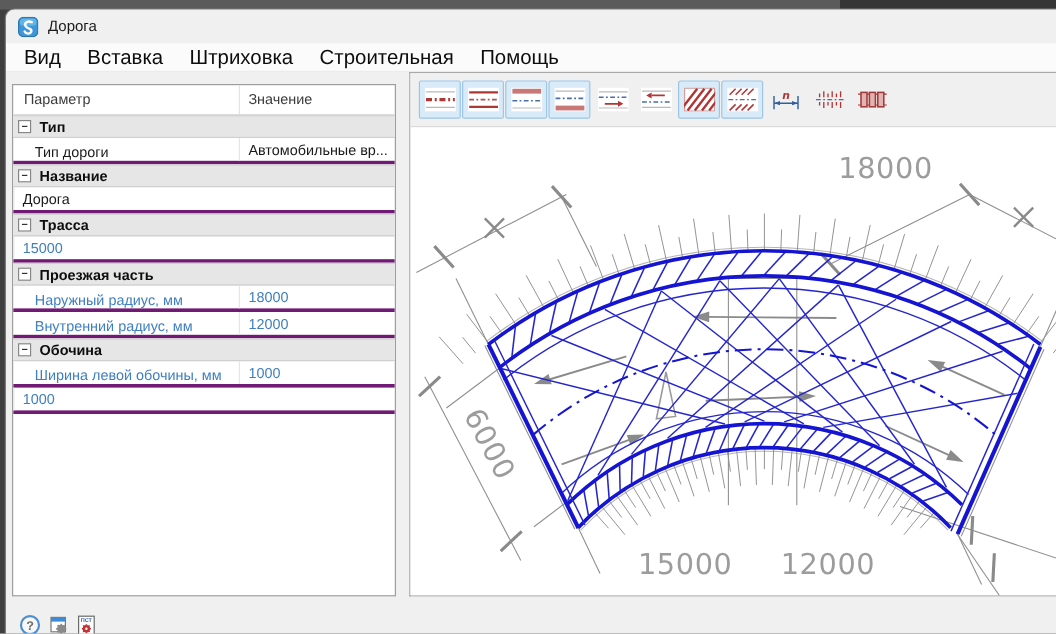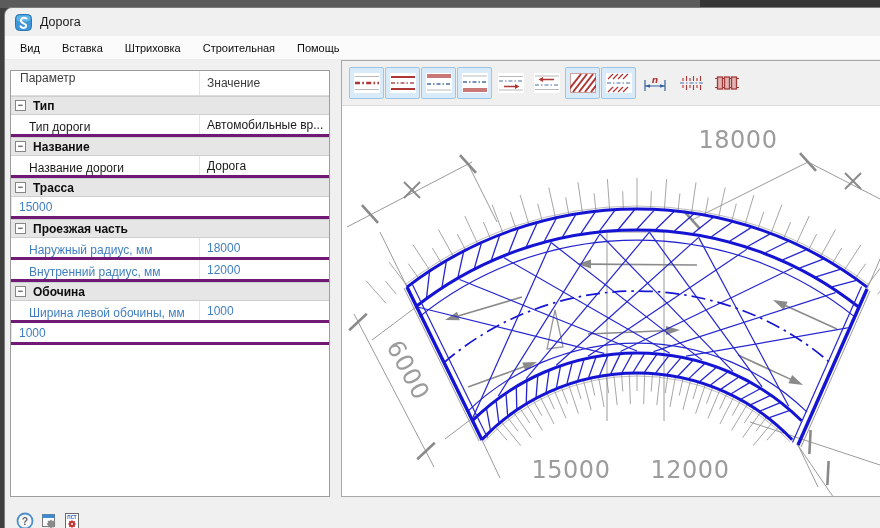--- a/index.html
+++ b/index.html
@@ -6,25 +6,25 @@
   body{width:880px;height:528px;position:relative;overflow:hidden;background:#3f3f3f;
        font-family:"Liberation Sans",sans-serif;-webkit-font-smoothing:antialiased}
   .backstrip-l{position:absolute;left:0;top:0;width:700px;height:8px;background:#5b5b5b}
   .backstrip-r{position:absolute;left:700px;top:0;width:180px;height:8px;background:#363636}
   .window{position:absolute;left:4px;top:7px;width:880px;height:530px;background:#f0f0f0;
           border:1px solid #7c7c7c;border-radius:8px 0 0 0;box-sizing:border-box;overflow:hidden}
   .titlebar{height:28px;display:flex;align-items:center;padding-left:10px}
   .apptitle{margin-left:8px;font-size:12.5px;color:#1a1a1a}
   .menubar{height:23px;background:#fbfbfb;display:flex;align-items:center;padding-left:4px;
            border-bottom:1px solid #ececec}
-  .menu-item{padding:3px 11px;font-size:11px;color:#0d0d0d;cursor:default}
+  .menu-item{padding:3px 11px;font-size:17px;color:#0d0d0d;cursor:default}
 
   .table-panel{position:absolute;left:5px;top:62px;width:320px;height:427px;background:#fff;
                border:1px solid #9d9d9d;box-sizing:border-box;font-size:12px;overflow:hidden}
-  .thead{display:flex;height:24px;color:#3c3c3c;border-bottom:1px solid #dcdcdc}
+  .thead{display:flex;height:24px;align-items:center;color:#3c3c3c;border-bottom:1px solid #dcdcdc}
   .thead .c1{width:188px;padding-left:9px;box-sizing:border-box}
   .thead .c2{flex:1;padding-left:7px;border-left:1px solid #e3e3e3;height:100%;display:flex;align-items:center}
   .trow{display:flex;height:19px;align-items:flex-end;border-bottom:3px solid #701a75;color:#1a1a1a}
   .trow .c1{width:188px;padding-left:18px;box-sizing:border-box;white-space:nowrap;overflow:hidden}
   .trow .c2{flex:1;padding-left:7px;border-left:1px solid #e6e6e6;height:100%;display:flex;
             align-items:center;white-space:nowrap;overflow:hidden}
   .trow.blue .c1,.trow.blue .c2{color:#3f7fc1}
   .catrow{display:flex;height:19px;align-items:center;background:#e6e6e6;font-weight:bold;color:#0d0d0d;
           border-top:1px solid #cfcfcf;border-bottom:1px solid #cfcfcf;box-sizing:border-box}
   .minus{width:9px;height:9px;border:1px solid #868686;background:#fff;margin:0 7px 0 4px;
@@ -80,21 +80,20 @@
     <div class="trow">
       <div class="c1">Тип дороги</div>
       <div class="c2">Автомобильные вр...</div>
     </div>
 
     <div class="catrow">
       <span class="minus">−</span>
       <span>Название</span>
     </div>
     <div class="trow">
-      <div class="c1">Название дороги</div>
       <div class="c2">Дорога</div>
     </div>
 
     <div class="catrow">
       <span class="minus">−</span>
       <span>Трасса</span>
     </div>
     <div class="trow blue">
       <div class="c2">15000</div>
     </div>

